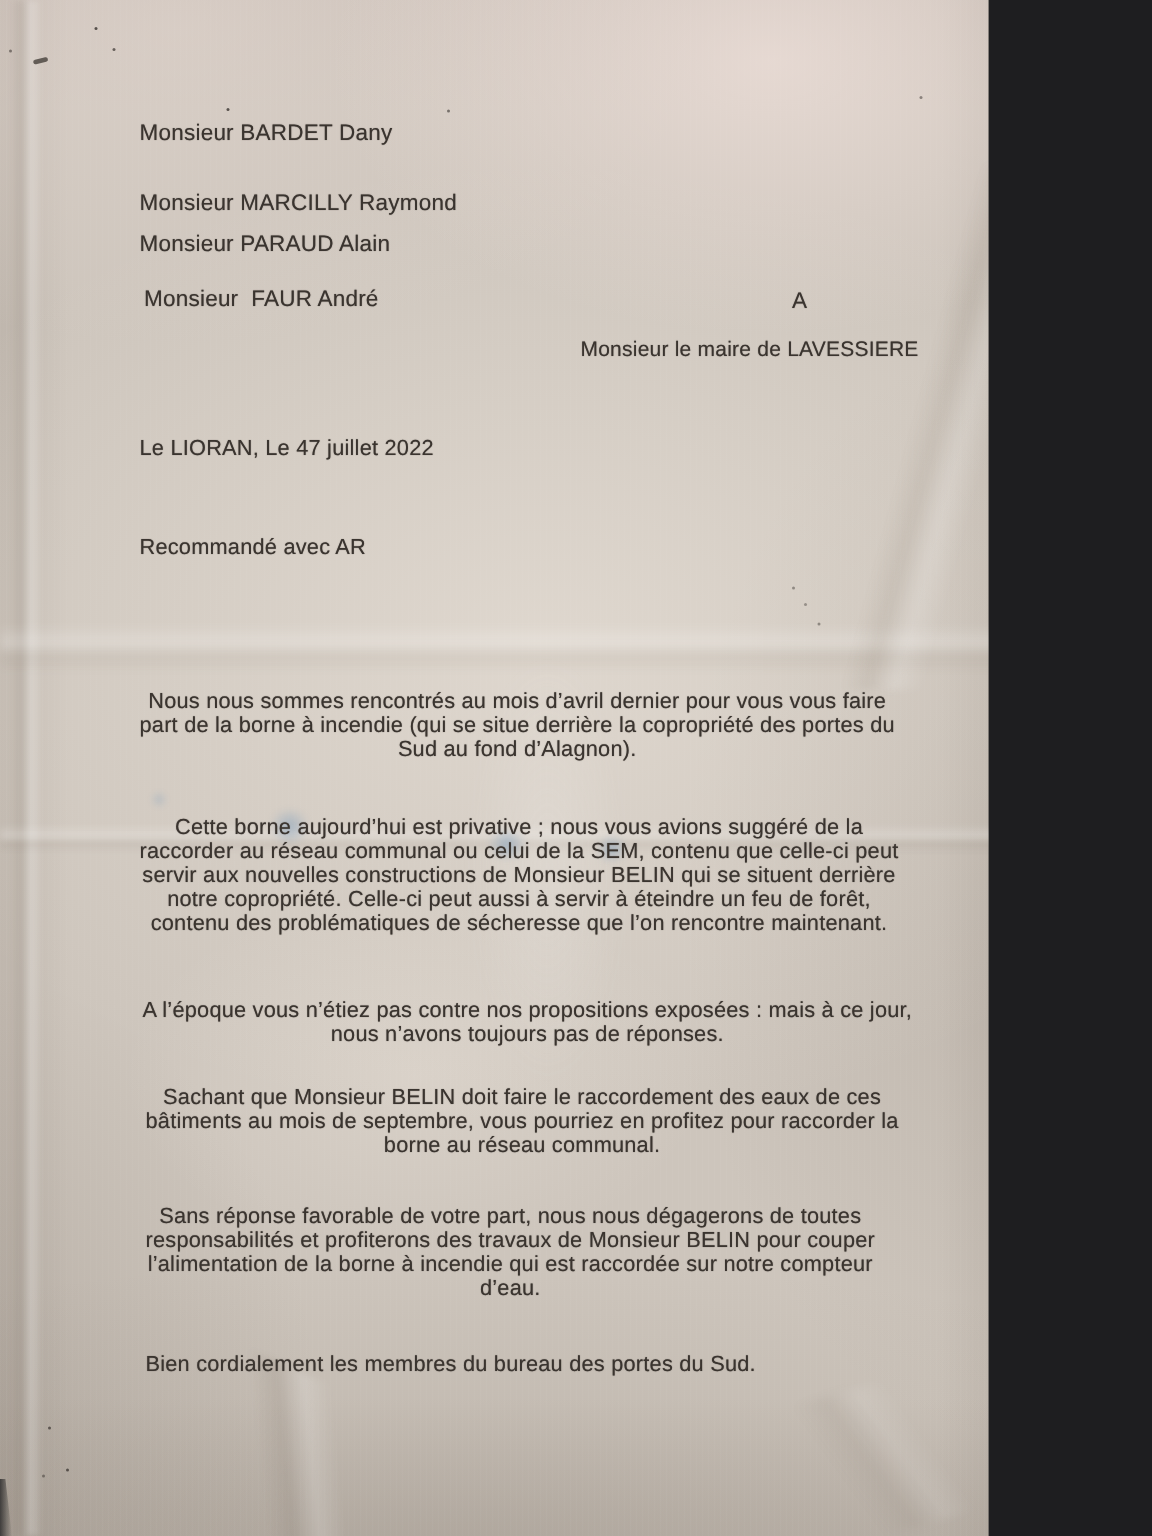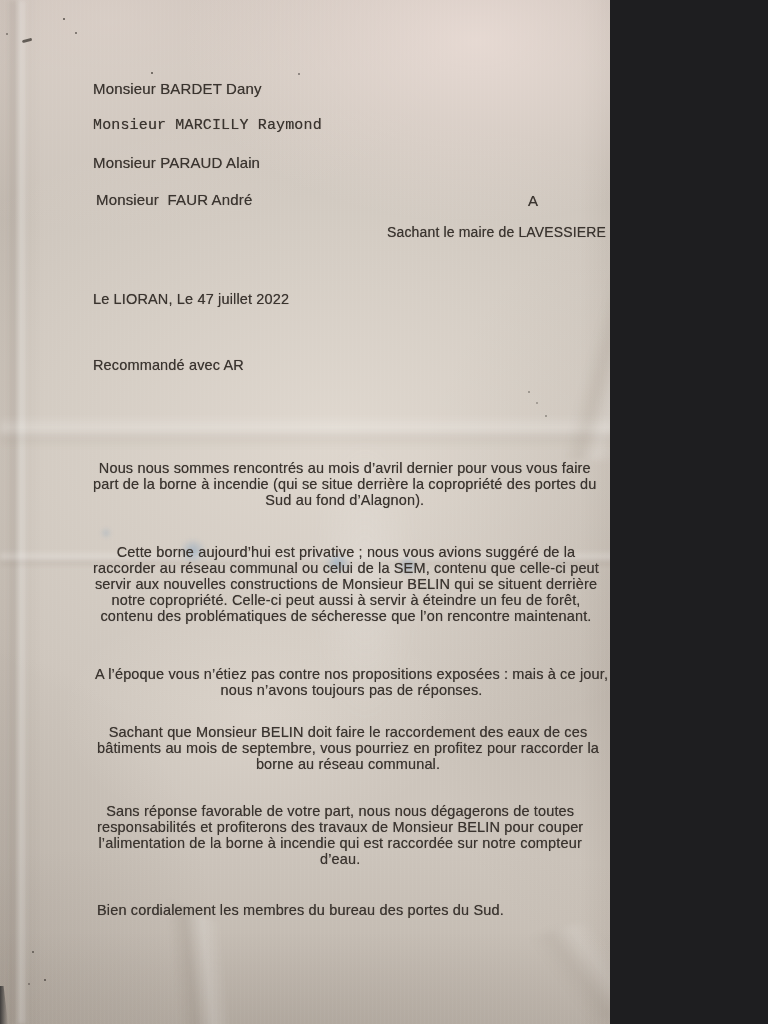--- a/index.html
+++ b/index.html
@@ -2,21 +2,21 @@
 <html style="--paper: #cdc5bc; --ink: #3a342f;"><head>
 <meta charset="utf-8">
 <style>
   html,body{margin:0;padding:0;}
   body{
     width:768px;height:1024px;overflow:hidden;
     font-family:"Liberation Sans",sans-serif;
     background:#1e1e20;
   }
   .photo{
-    position:relative;width:610px;height:1024px;overflow:hidden;
+    position:relative;width:659px;height:1024px;overflow:hidden;
     background-color:var(--paper,#cdc5bc);
   }
   
   .paper{
     position:absolute;inset:0;
     background-image:
       repeating-linear-gradient(90deg, rgba(255,255,255,.03) 0 1px, rgba(0,0,0,0) 1px 4px),
       radial-gradient(ellipse 420px 260px at 78% 4%,  rgba(236,222,216,.8), rgba(236,222,216,0) 70%),
       radial-gradient(ellipse 500px 300px at 18% 2%,  rgba(226,214,207,.55), rgba(226,214,207,0) 70%),
       radial-gradient(ellipse 640px 430px at 55% 42%, rgba(240,233,224,.5), rgba(240,233,224,0) 75%),
@@ -67,21 +67,21 @@
       background:linear-gradient(90deg, rgba(58,56,55,.95), rgba(58,56,55,0));
       clip-path:polygon(0 0,45% 0,100% 100%,0 100%);}
   .edge-right{position:absolute;left:758px;top:527px;width:10px;height:34px;
       background:radial-gradient(ellipse at 100% 50%, rgba(52,44,46,.95), rgba(52,44,46,0) 75%);}
   
   .txt{position:absolute;margin:0;white-space:pre;letter-spacing:.15px;
       color:var(--ink,#3a342f);
       text-shadow:0 0 .7px rgba(58,52,47,.65);}
   .sender{font-size:15px;line-height:17px;}
   .s0{left:93px;top:80px;}
-  .s1{left:93px;top:117px;font-family:Liberation Mono, monospace;}
+  .s1{left:93px;top:127px;}
   .s2{left:93px;top:154px;}
   .s3{left:96px;top:191px;}
   .marker{left:528px;top:192px;font-size:15px;}
   .recipient{left:387px;top:224px;font-size:14px;}
   .place-date{left:93px;top:291px;font-size:14.5px;}
   .mail-type{left:93px;top:357px;font-size:14.5px;}
   .body-text{font-size:14.5px;line-height:16px;text-align:center;}
   .p0{left:93px;top:460px;}
   .p1{left:93px;top:544px;}
   .p2{left:95px;top:666px;}
@@ -114,21 +114,21 @@
 
   <div class="edge-left"></div>
   <div class="edge-right"></div>
 
   <p class="txt sender s0">Monsieur BARDET Dany</p>
   <p class="txt sender s1">Monsieur MARCILLY Raymond</p>
   <p class="txt sender s2">Monsieur PARAUD Alain</p>
   <p class="txt sender s3">Monsieur  FAUR André</p>
 
   <p class="txt marker">A</p>
-  <p class="txt recipient">Sachant le maire de LAVESSIERE</p>
+  <p class="txt recipient">Monsieur le maire de LAVESSIERE</p>
 
   <p class="txt place-date">Le LIORAN, Le 47 juillet 2022</p>
   <p class="txt mail-type">Recommandé avec AR</p>
 
   <p class="txt body-text p0">Nous nous sommes rencontrés au mois d’avril dernier pour vous vous faire
 part de la borne à incendie (qui se situe derrière la copropriété des portes du
 Sud au fond d’Alagnon).</p>
   <p class="txt body-text p1">Cette borne aujourd’hui est privative ; nous vous avions suggéré de la
 raccorder au réseau communal ou celui de la SEM, contenu que celle-ci peut
 servir aux nouvelles constructions de Monsieur BELIN qui se situent derrière

